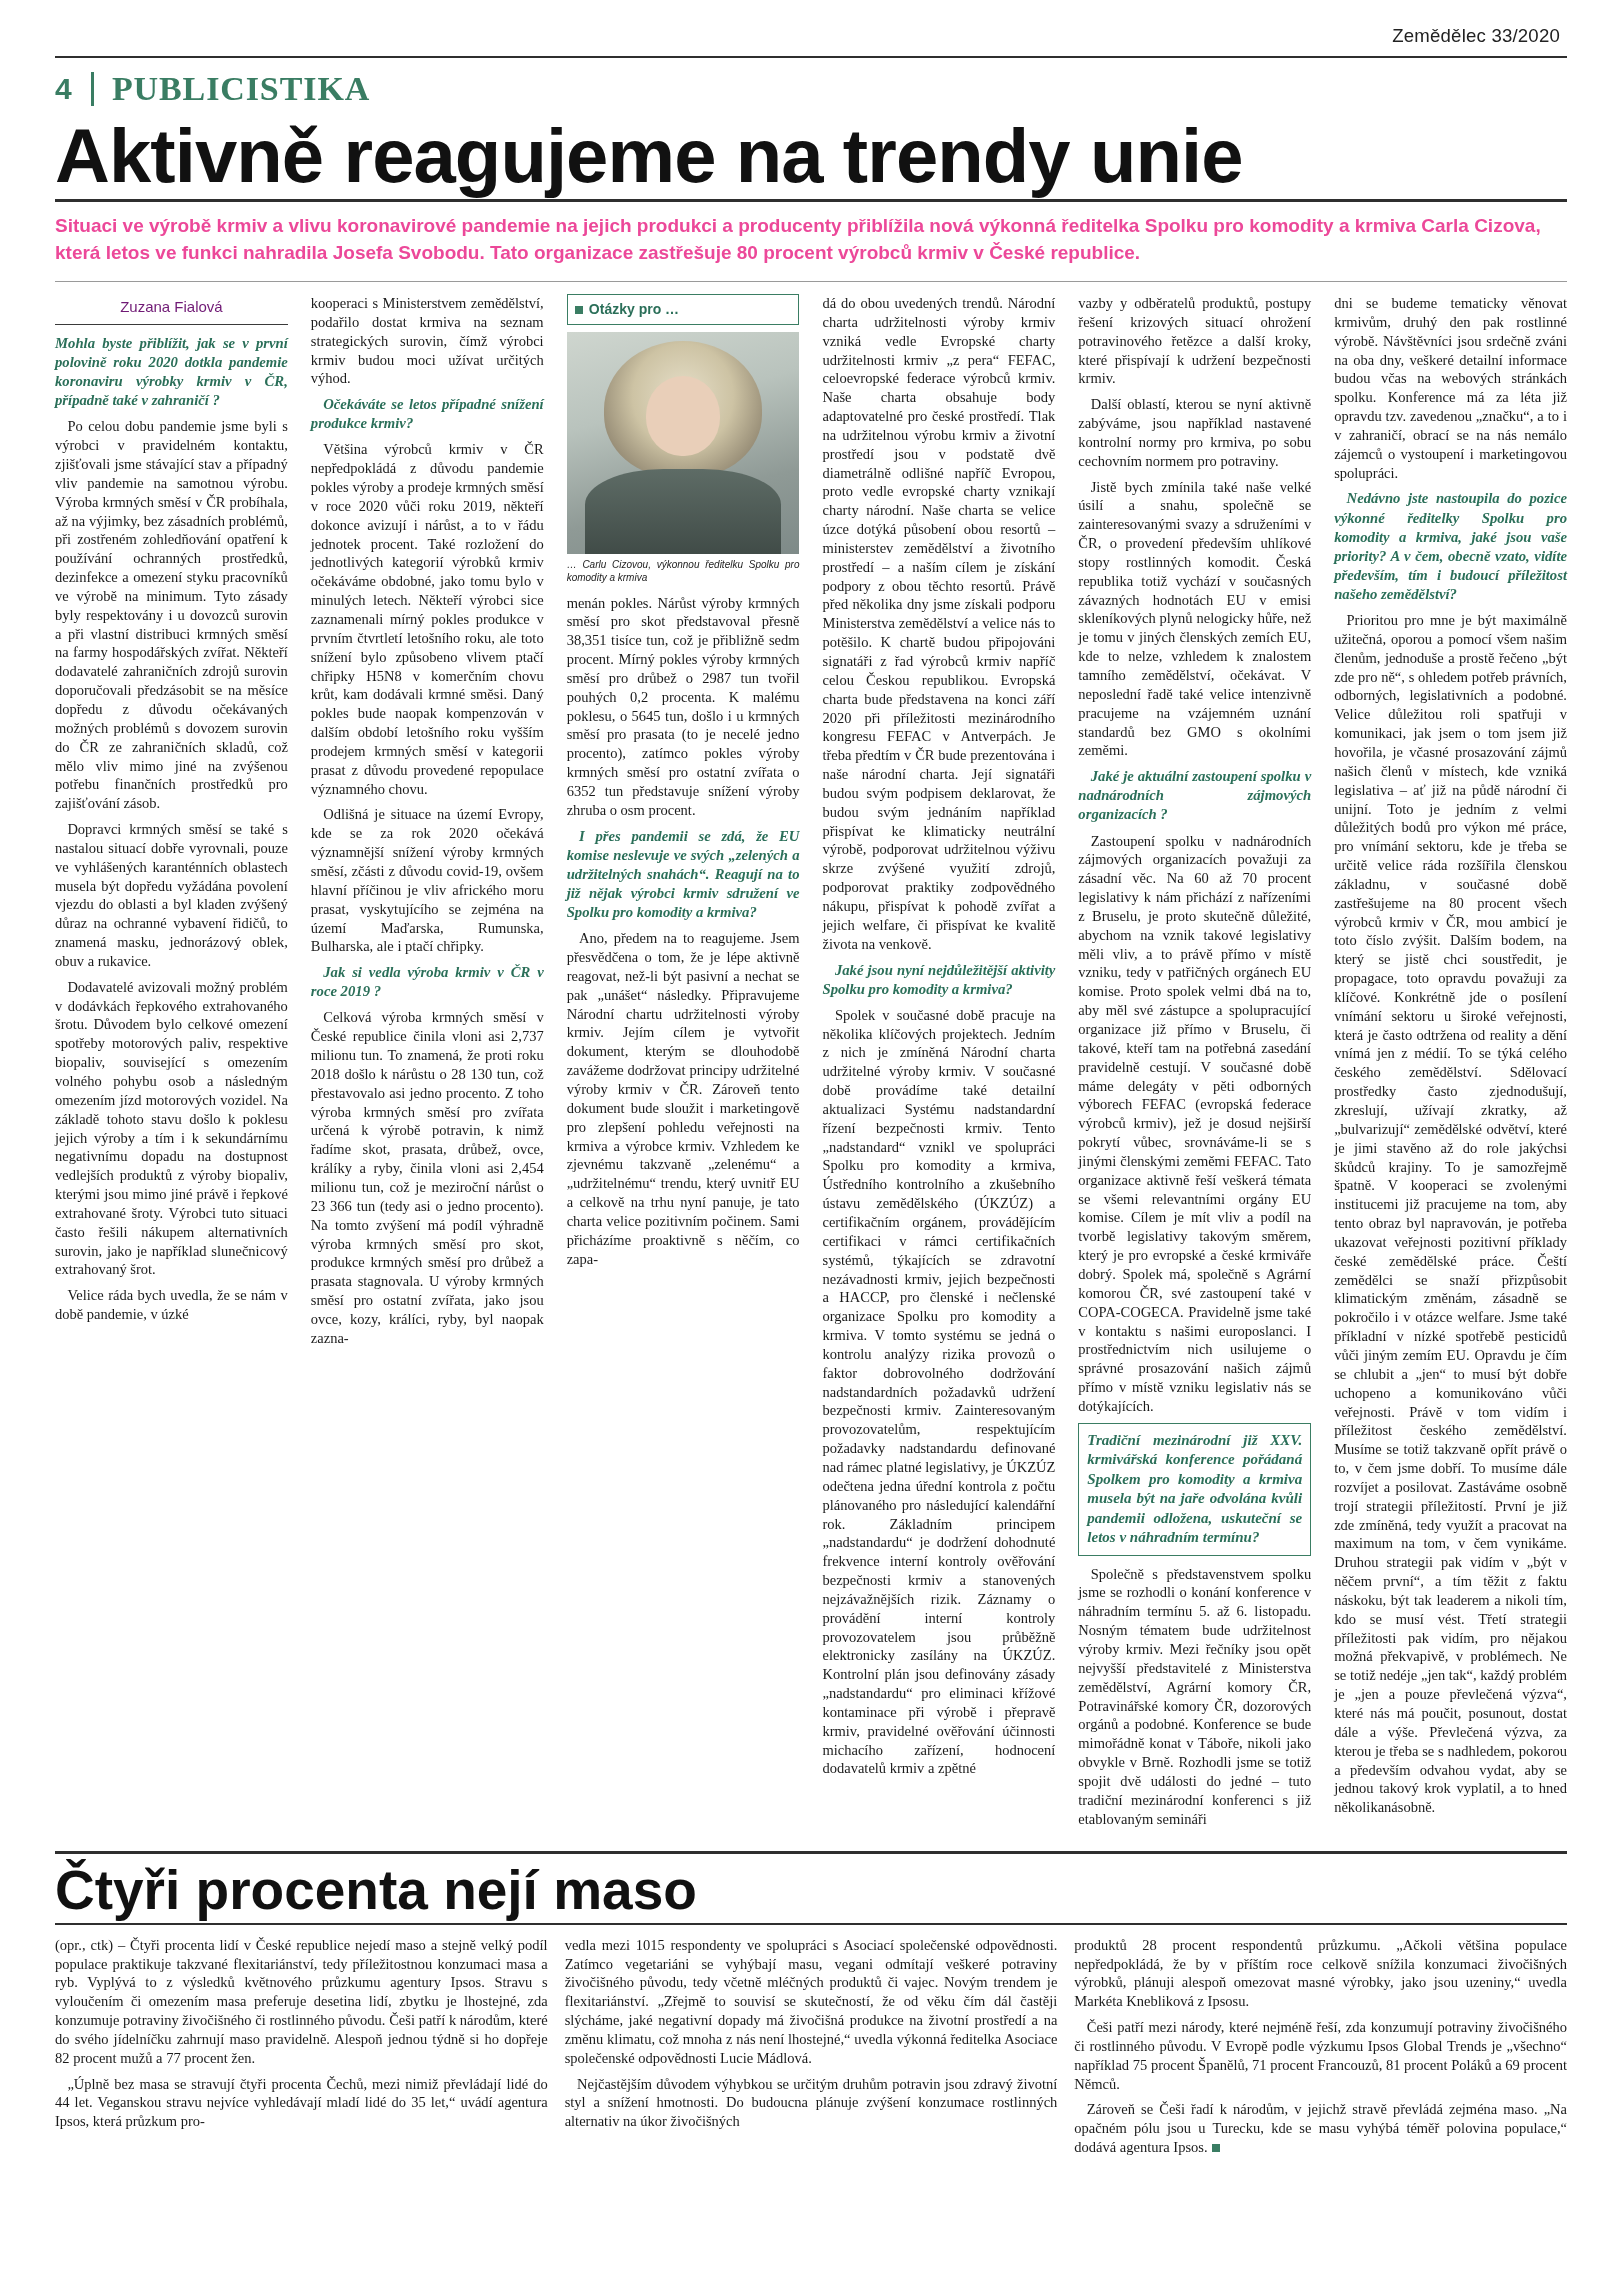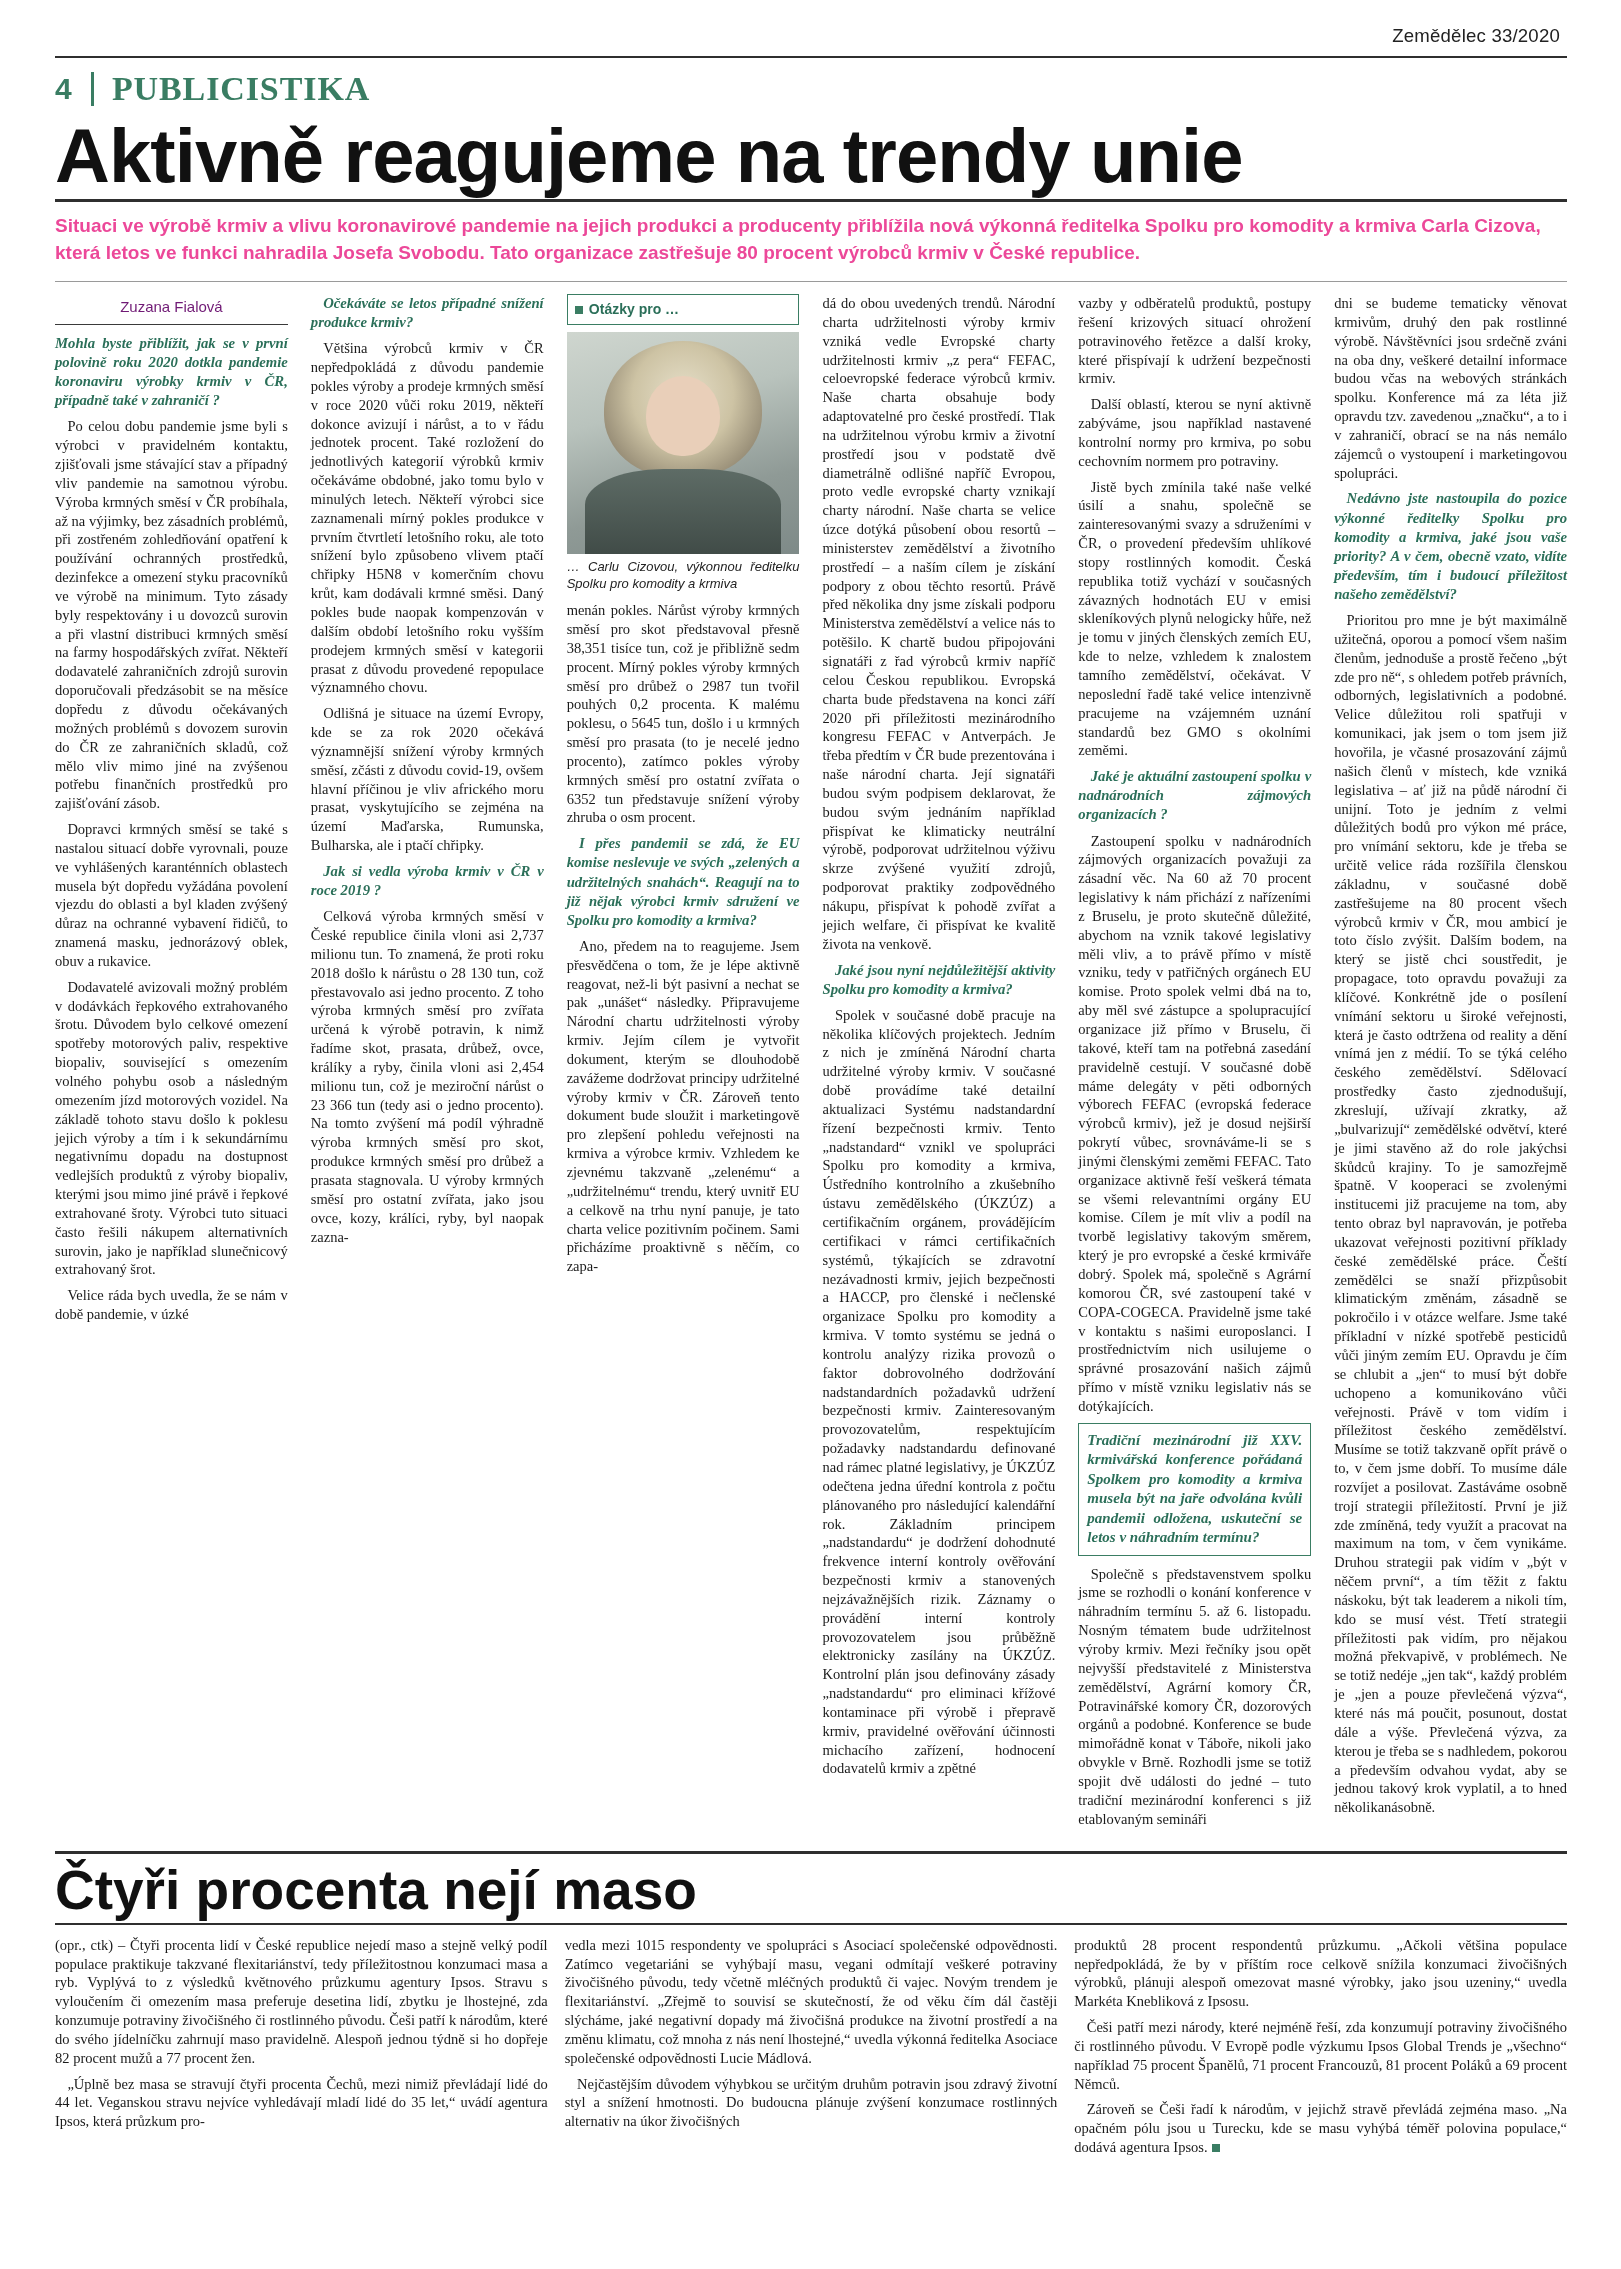--- a/index.html
+++ b/index.html
@@ -21,21 +21,21 @@
   .col p.noind{text-indent:0;}
   .byline{font-family:"Liberation Sans",sans-serif;font-size:15px;text-align:center;color:#701a75;margin:3.5px 0 8.9px 0;border-bottom:0.9px solid #3a3a3a;padding-bottom:7px;}
   .q{font-family:"Liberation Serif",serif;font-style:italic;font-weight:bold;color:#2b6f59;font-size:14.7px;line-height:1.3;margin:5.3px 0 7px 0;text-indent:0;}
   .qbox{border:0.9px solid #3a7d63;padding:5.3px 7px;margin:0 0 7px 0;}
   .qbox-title{font-family:"Liberation Sans",sans-serif;font-weight:bold;font-size:14px;color:#2b6f59;}
   .qbox-title .sq{display:inline-block;width:8px;height:8px;background:#3a7d63;margin-right:6.2px;}
   .photo{width:100%;height:222px;background:linear-gradient(165deg,#cfd6cf 0%,#b9c3bd 35%,#8f9a96 70%,#7e8a88 100%);position:relative;overflow:hidden;margin-bottom:5.3px;}
   .photo .hair{position:absolute;left:16%;top:4%;width:68%;height:62%;background:radial-gradient(ellipse at 50% 40%,#e6dfc9 0%,#cdc3a4 45%,#9a9079 75%,#6f6a59 100%);border-radius:50% 50% 46% 46%;}
   .photo .face{position:absolute;left:34%;top:20%;width:32%;height:36%;background:#e9cfb9;border-radius:50% 50% 48% 48%;}
   .photo .body{position:absolute;left:8%;top:62%;width:84%;height:40%;background:linear-gradient(180deg,#5e6c66 0%,#3f4a46 100%);border-radius:40% 40% 0 0;}
-  .caption{font-family:"Liberation Sans",sans-serif;font-size:13px;font-style:italic;line-height:1.28;color:#222;margin:1.8px 0 8.9px 0;}
+  .caption{font-family:"Liberation Sans",sans-serif;font-size:10px;font-style:italic;line-height:1.28;color:#222;margin:1.8px 0 8.9px 0;}
   .greenbox{border:0.9px solid #3a7d63;padding:7px 8px;margin:5.3px 0 8.9px 0;}
   .greenbox p{font-family:"Liberation Serif",serif;font-style:italic;font-weight:bold;color:#2b6f59;font-size:15px;line-height:1.3;margin:0;text-indent:0;}
   .endsq{display:inline-block;width:8px;height:8px;background:#3a7d63;margin-left:4.4px;vertical-align:baseline;}
   .bottom-rule{height:2.7px;background:#2f2f2f;margin:16px 55px 8.9px 55px;}
   h2.headline2{font-family:"Liberation Sans",sans-serif;font-size:55px;font-weight:bold;margin:3.5px 55px 5.3px 55px;color:#111;line-height:1;}
   .rule-underhead2{height:1.8px;background:#2f2f2f;margin:1.8px 55px 10.6px 55px;}
   .footer-space{height:26.6px;}
 </style>
 </head>
 <body>
@@ -63,20 +63,21 @@
     <div class="col">
       <div class="byline">Zuzana Fialová</div>
       <p class="q noind">Mohla byste přiblížit, jak se v první polovině roku 2020 dotkla pandemie koronaviru výrobky krmiv v ČR, případně také v zahraničí ?</p>
       <p>Po celou dobu pandemie jsme byli s výrobci v pravidelném kontaktu, zjišťovali jsme stávající stav a případný vliv pandemie na samotnou výrobu. Výroba krmných směsí v ČR probíhala, až na výjimky, bez zásadních problémů, při zostřeném zohledňování opatření k používání ochranných prostředků, dezinfekce a omezení styku pracovníků ve výrobě na minimum. Tyto zásady byly respektovány i u dovozců surovin a při vlastní distribuci krmných směsí na farmy hospodářských zvířat. Někteří dodavatelé zahraničních zdrojů surovin doporučovali předzásobit se na měsíce dopředu z důvodu očekávaných možných problémů s dovozem surovin do ČR ze zahraničních skladů, což mělo vliv mimo jiné na zvýšenou potřebu finančních prostředků pro zajišťování zásob.</p>
       <p>Dopravci krmných směsí se také s nastalou situací dobře vyrovnali, pouze ve vyhlášených karanténních oblastech musela být dopředu vyžádána povolení vjezdu do oblasti a byl kladen zvýšený důraz na ochranné vybavení řidičů, to znamená masku, jednorázový oblek, obuv a rukavice.</p>
       <p>Dodavatelé avizovali možný problém v dodávkách řepkového extrahovaného šrotu. Důvodem bylo celkové omezení spotřeby motorových paliv, respektive biopaliv, související s omezením volného pohybu osob a následným omezením jízd motorových vozidel. Na základě tohoto stavu došlo k poklesu jejich výroby a tím i k sekundárnímu negativnímu dopadu na dostupnost vedlejších produktů z výroby biopaliv, kterými jsou mimo jiné právě i řepkové extrahované šroty. Výrobci tuto situaci často řešili nákupem alternativních surovin, jako je například slunečnicový extrahovaný šrot.</p>
       <p>Velice ráda bych uvedla, že se nám v době pandemie, v úzké</p>
     </div>
 
     <div class="col">
+      <p class="noind">kooperaci s Ministerstvem zemědělství, podařilo dostat krmiva na seznam strategických surovin, čímž výrobci krmiv budou moci užívat určitých výhod.</p>
       <p class="q">Očekáváte se letos případné snížení produkce krmiv?</p>
       <p>Většina výrobců krmiv v ČR nepředpokládá z důvodu pandemie pokles výroby a prodeje krmných směsí v roce 2020 vůči roku 2019, někteří dokonce avizují i nárůst, a to v řádu jednotek procent. Také rozložení do jednotlivých kategorií výrobků krmiv očekáváme obdobné, jako tomu bylo v minulých letech. Někteří výrobci sice zaznamenali mírný pokles produkce v prvním čtvrtletí letošního roku, ale toto snížení bylo způsobeno vlivem ptačí chřipky H5N8 v komerčním chovu krůt, kam dodávali krmné směsi. Daný pokles bude naopak kompenzován v dalším období letošního roku vyšším prodejem krmných směsí v kategorii prasat z důvodu provedené repopulace významného chovu.</p>
       <p>Odlišná je situace na území Evropy, kde se za rok 2020 očekává významnější snížení výroby krmných směsí, zčásti z důvodu covid-19, ovšem hlavní příčinou je vliv afrického moru prasat, vyskytujícího se zejména na území Maďarska, Rumunska, Bulharska, ale i ptačí chřipky.</p>
       <p class="q">Jak si vedla výroba krmiv v ČR v roce 2019 ?</p>
       <p>Celková výroba krmných směsí v České republice činila vloni asi 2,737 milionu tun. To znamená, že proti roku 2018 došlo k nárůstu o 28 130 tun, což přestavovalo asi jedno procento. Z toho výroba krmných směsí pro zvířata určená k výrobě potravin, k nimž řadíme skot, prasata, drůbež, ovce, králíky a ryby, činila vloni asi 2,454 milionu tun, což je meziroční nárůst o 23 366 tun (tedy asi o jedno procento). Na tomto zvýšení má podíl výhradně výroba krmných směsí pro skot, produkce krmných směsí pro drůbež a prasata stagnovala. U výroby krmných směsí pro ostatní zvířata, jako jsou ovce, kozy, králíci, ryby, byl naopak zazna-</p>
     </div>
 
     <div class="col">
       <div class="qbox">
         <div class="qbox-title">

